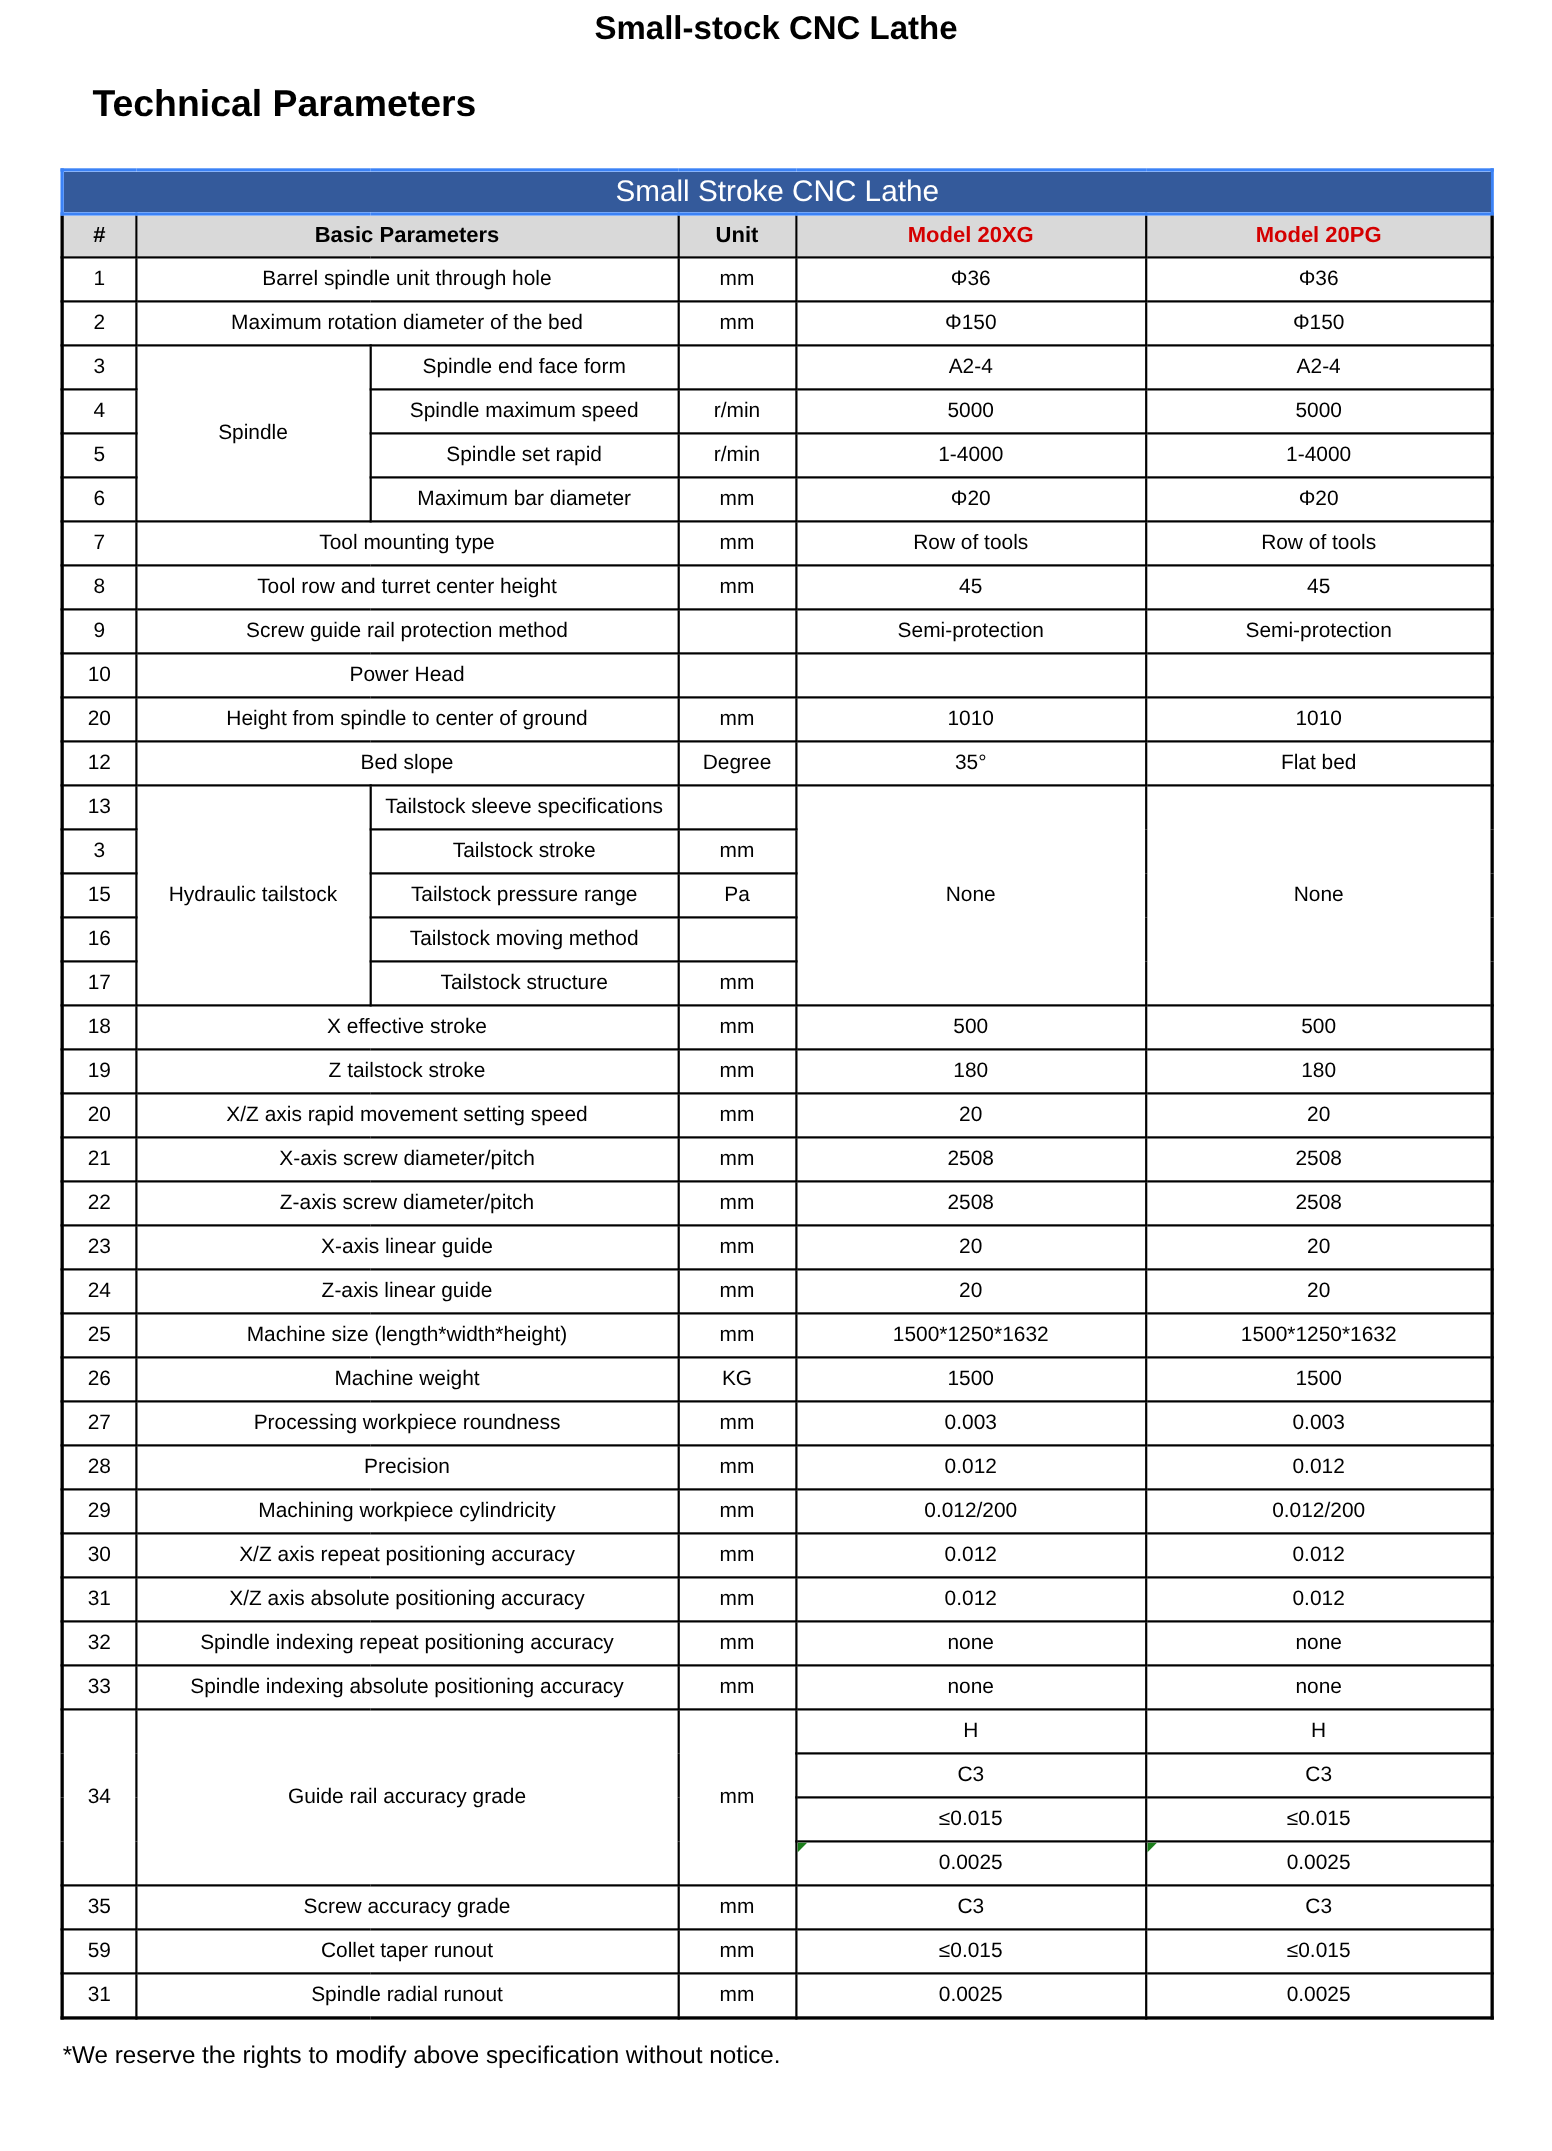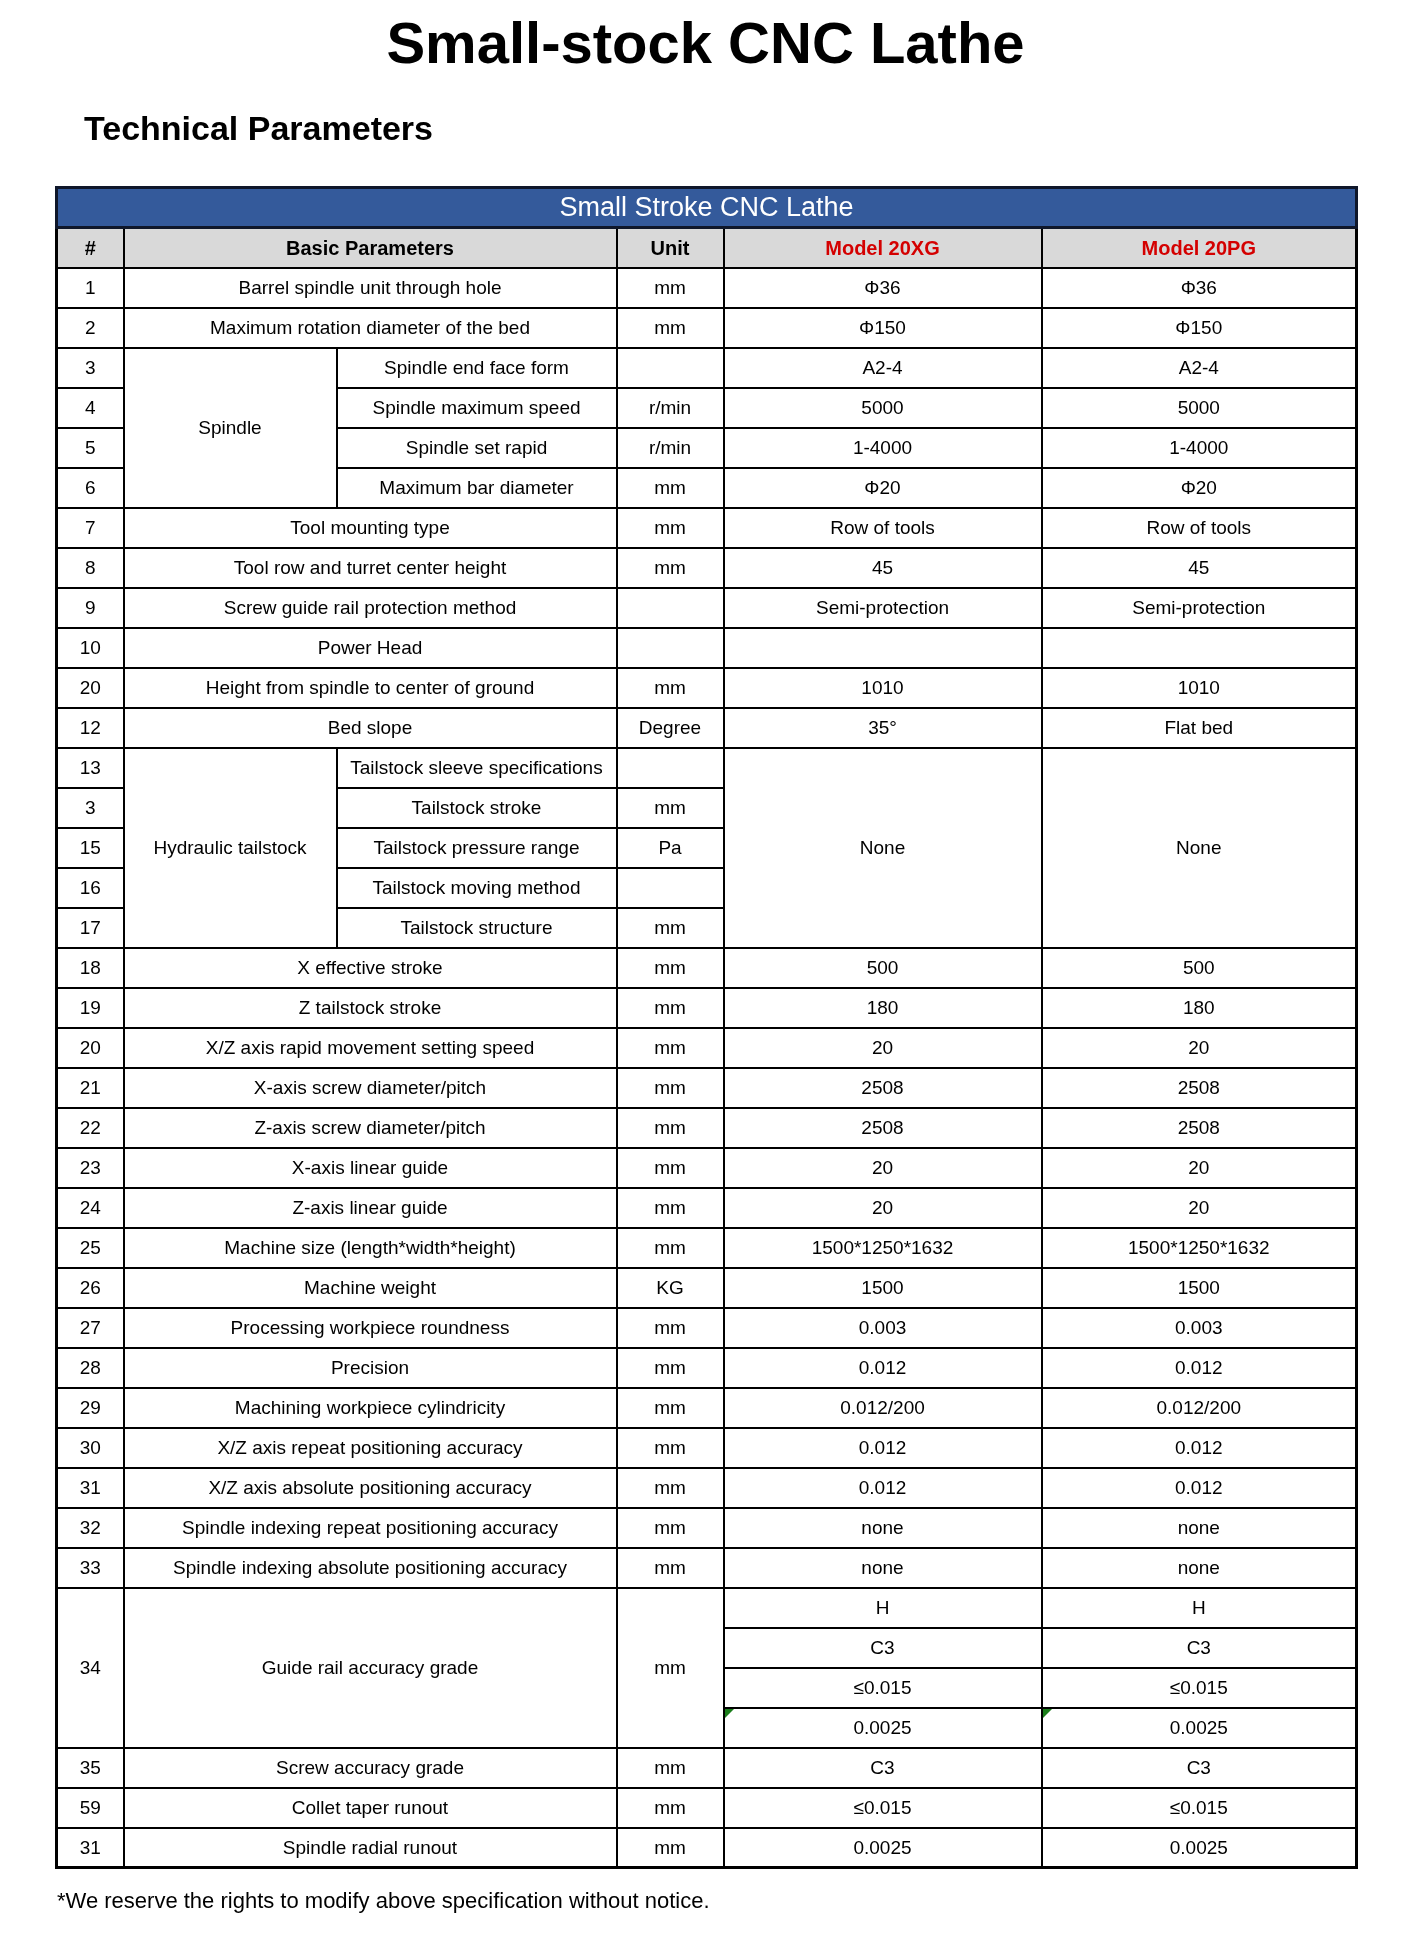--- a/index.html
+++ b/index.html
@@ -10,40 +10,40 @@
   }
   *{box-sizing:border-box;}
   html,body{margin:0;padding:0;}
   body{
     width:1411px;height:1955px;background:#ffffff;color:#000;
     font-family:"Liberation Sans", sans-serif;
     -webkit-font-smoothing:antialiased;
   }
   .page-title{
     margin:8px 0 0 0;text-align:center;
-    font-size:58px;font-weight:bold;line-height:1.2;
+    font-size:30px;font-weight:bold;line-height:1.2;
   }
   .section-heading{
     margin:30px 0 0 84px;font-size:34px;font-weight:bold;line-height:1.2;
   }
   .table-wrap{margin:38px 0 0 55px;}
   table.spec{
     border-collapse:collapse;table-layout:fixed;width:1300px;
     border:3px solid #000;
   }
   table.spec td, table.spec th{
     border:2px solid #000;
     font-size:19px;font-weight:normal;
     text-align:center;vertical-align:middle;
     padding:2px 4px;overflow:hidden;word-wrap:break-word;
   }
   tr.blue-bar td{
     position:relative;
     background:var(--blue);color:#fff;
-    font-size:27px;height:40px;border:3px solid #0f172a;
+    font-size:27px;height:40px;border:3px solid #3b82f6;
   }
   tr.hdr th{
     background:var(--gray);font-weight:bold;font-size:20px;height:40px;
   }
   tr.hdr th.model{color:var(--red);}
   tr.r{height:40px;}
   td.c-sub{text-align:left;padding-left:9px;}
   td.c-group{font-size:19px;}
   td.thin-b{border-bottom-width:1px;}
   td.thin-t{border-top-width:1px;}

